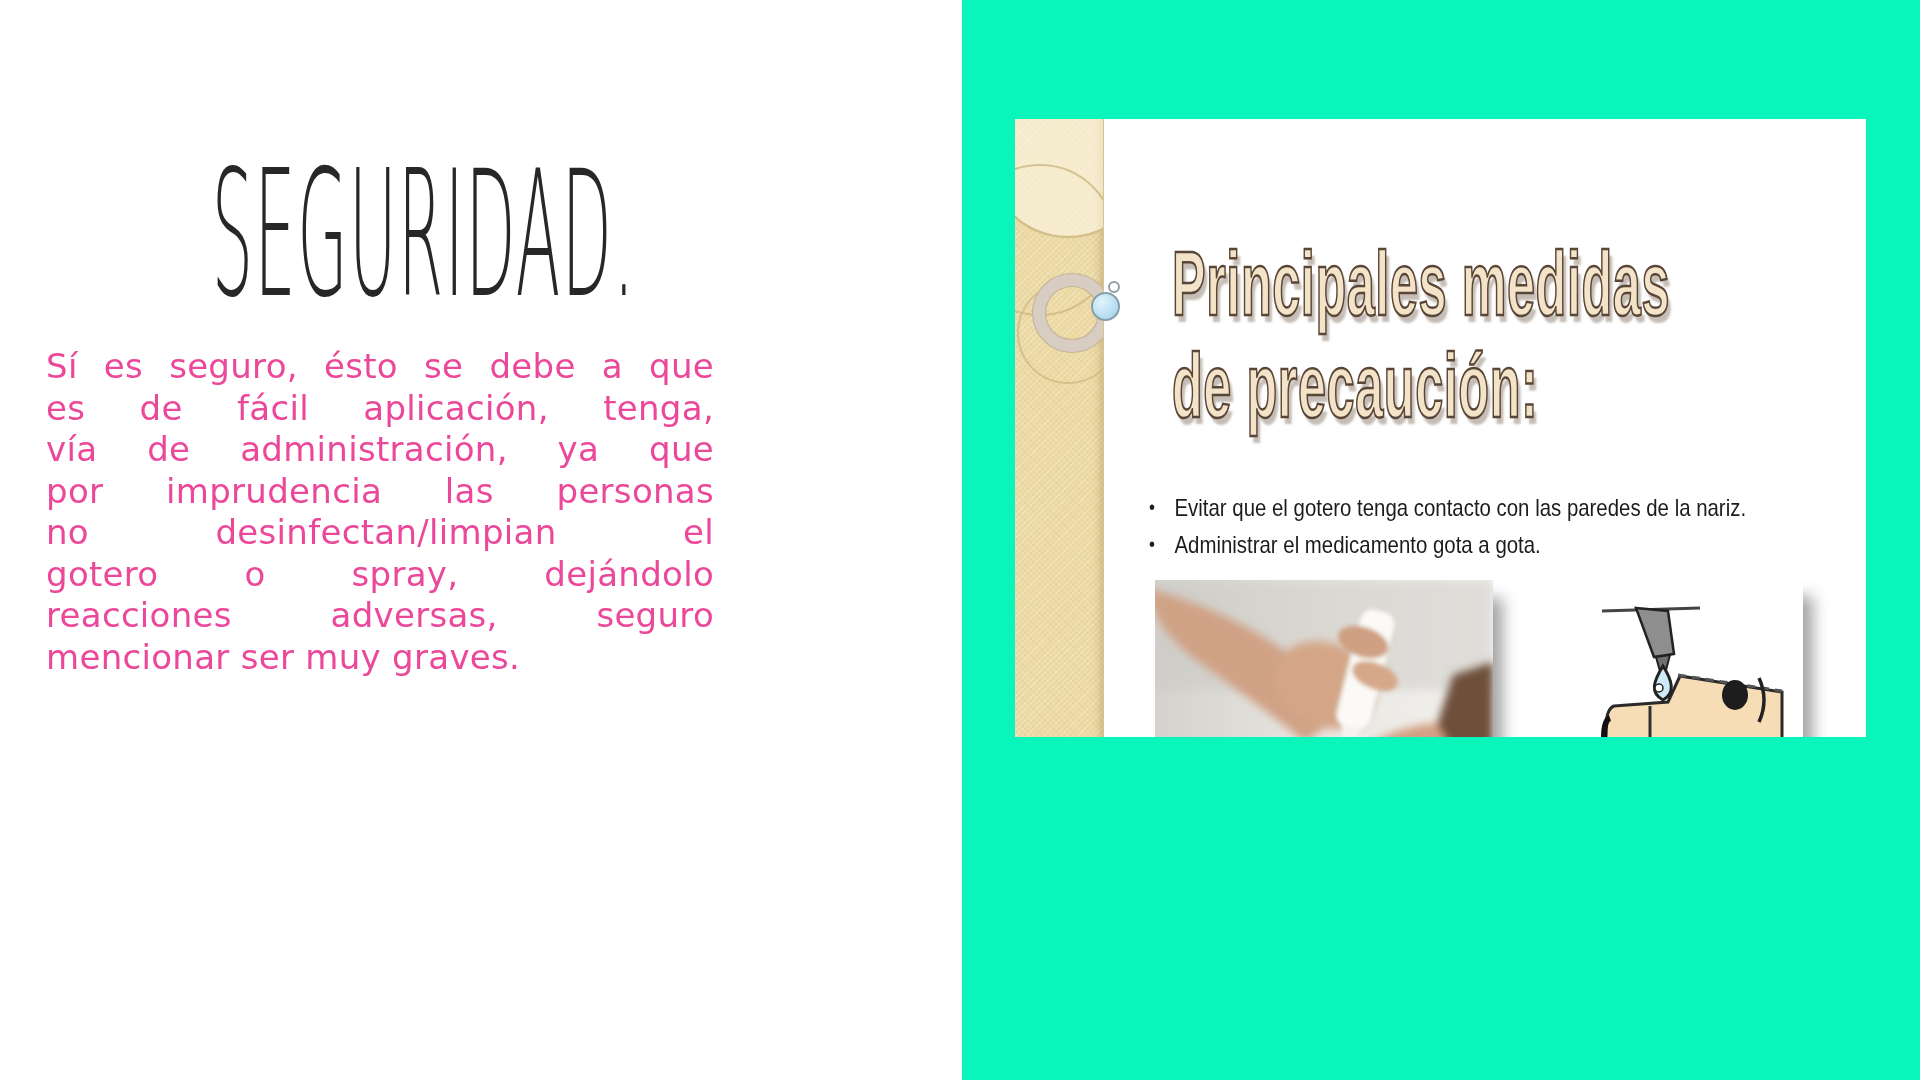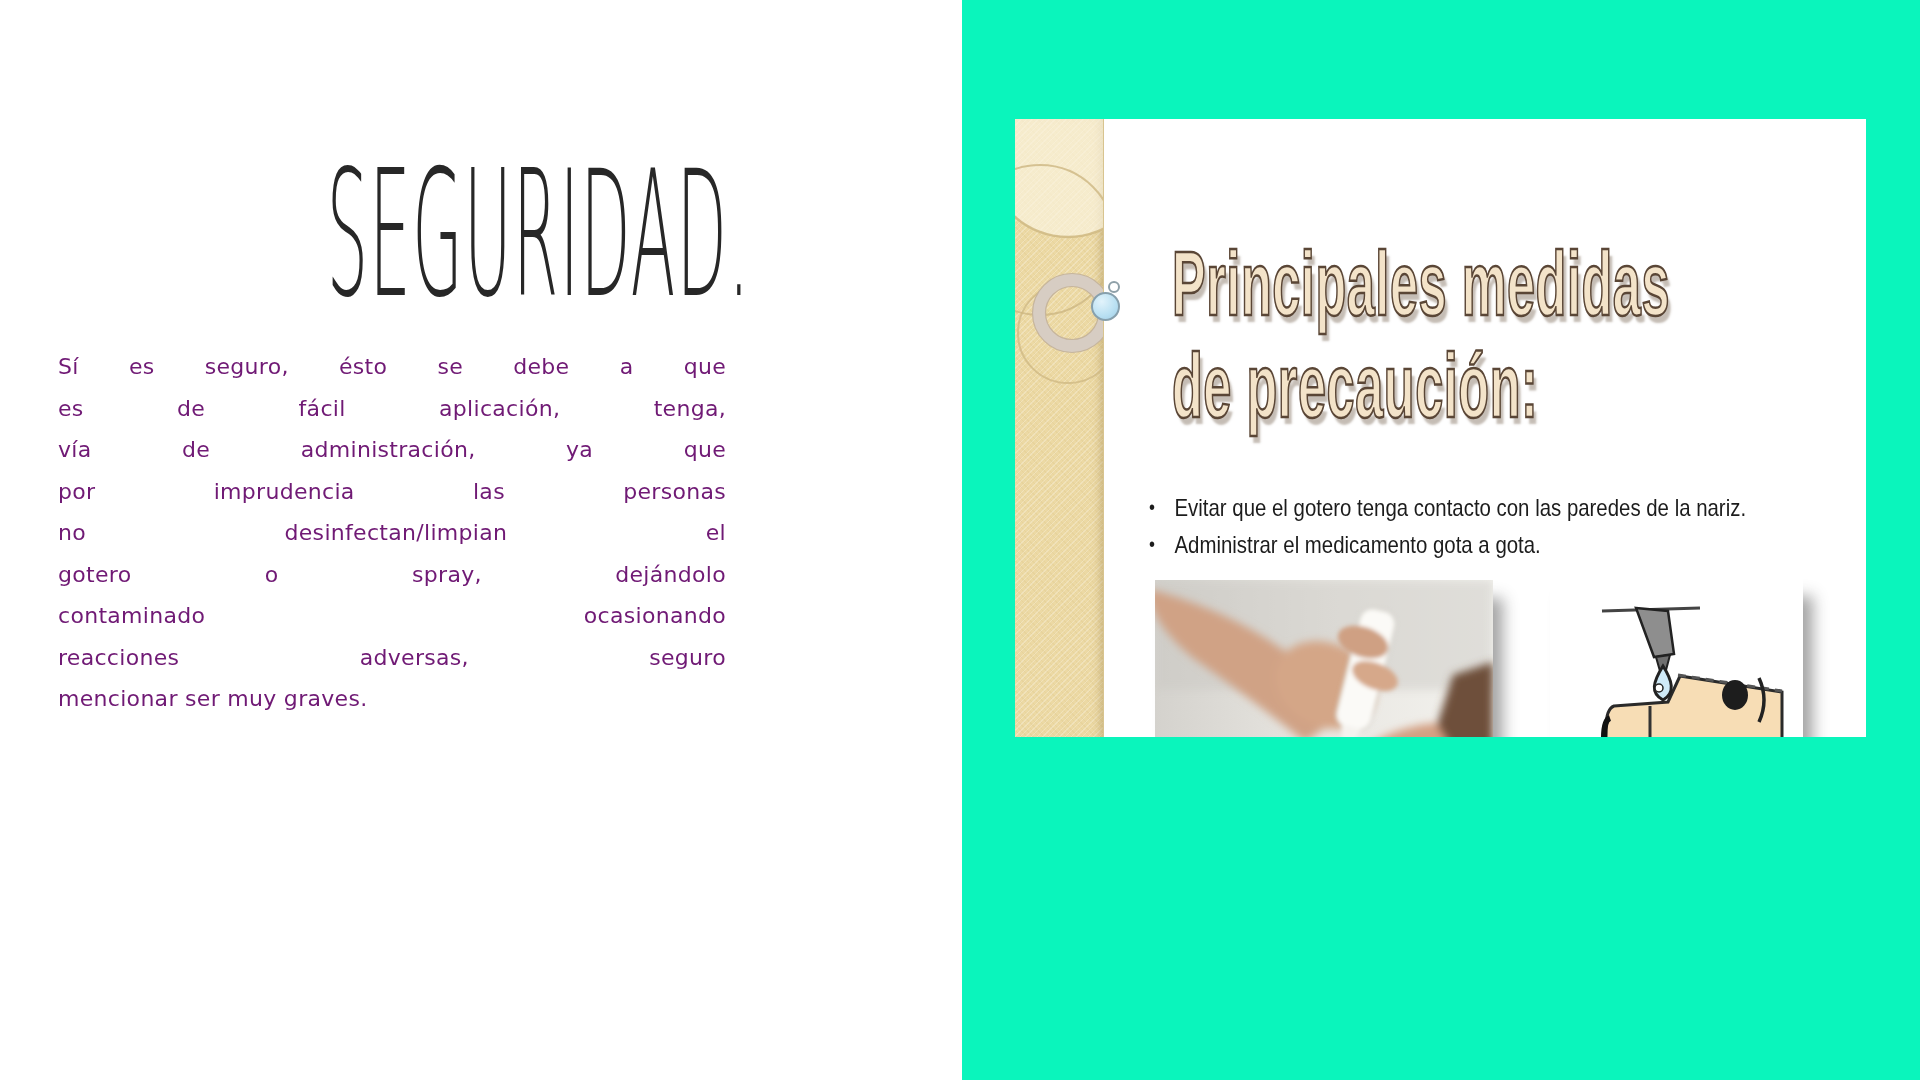--- a/index.html
+++ b/index.html
@@ -5,39 +5,39 @@
   html,body{margin:0;padding:0;}
   body{
     width:1920px;height:1080px;position:relative;overflow:hidden;
     background:#ffffff;font-family:"Liberation Sans",sans-serif;
   }
 
   
   .left-panel{position:absolute;left:0;top:0;width:962px;height:1080px;background:#ffffff;}
 
   .seg-title{
-    position:absolute;left:0;top:148px;width:962px;text-align:right;
+    position:absolute;left:0;top:148px;width:962px;text-align:left;
     line-height:1;white-space:nowrap;
   }
   .seg-title .stretch{
     display:inline-block;
     font-family:"DejaVu Sans","Liberation Sans",sans-serif;
     font-weight:200;
     font-size:130px;
     letter-spacing:3px;
     color:#272727;
     transform:scale(0.50,1.34);
     transform-origin:top center;
   }
 
   .seg-par{
-    position:absolute;left:58px;top:346px;width:668px;
+    position:absolute;left:46px;top:346px;width:668px;
     font-family:"DejaVu Sans","Liberation Sans",sans-serif;
-    font-size:22px;line-height:41.5px;
-    color:#701a75;letter-spacing:0.3px;
+    font-size:34px;line-height:41.5px;
+    color:#ec4899;letter-spacing:0.3px;
   }
   .par-line{text-align:justify;text-align-last:justify;}
   .par-line.last{text-align-last:left;}
 
   
   .right-panel{position:absolute;left:962px;top:0;width:958px;height:1080px;background:#0af5bc;}
 
   .slide{
     position:absolute;left:53px;top:119px;width:851px;height:618px;
     background:#ffffff;overflow:hidden;
@@ -100,21 +100,20 @@
   <div class="seg-title">
     <span class="stretch">SEGURIDAD.</span>
   </div>
   <div class="seg-par">
     <div class="par-line">Sí es seguro, ésto se debe a que</div>
     <div class="par-line">es de fácil aplicación, tenga,</div>
     <div class="par-line">vía de administración, ya que</div>
     <div class="par-line">por imprudencia las personas</div>
     <div class="par-line">no desinfectan/limpian el</div>
     <div class="par-line">gotero o spray, dejándolo</div>
-    <div class="par-line">contaminado ocasionando</div>
     <div class="par-line">reacciones adversas, seguro</div>
     <div class="par-line last">mencionar ser muy graves.</div>
   </div>
 </div>
 
 <div class="right-panel">
   <div class="slide">
 
     <div class="slide-sidebar">
       <svg width="88" height="838" viewBox="0 0 88 838">

